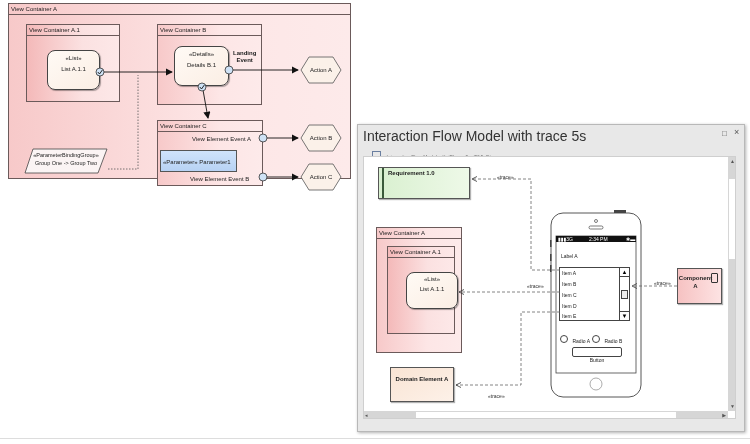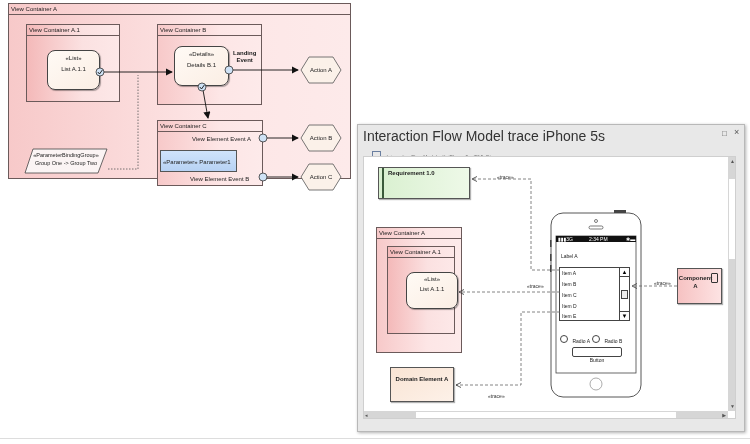--- a/index.html
+++ b/index.html
@@ -98,21 +98,21 @@
   <circle cx="100" cy="72" r="4" fill="#cfe2f5" stroke="#333" stroke-width="0.8"></circle>
   <path d="M97.8,72 L99.5,74 L102.5,69.8" fill="none" stroke="#111" stroke-width="0.9"></path>
   <circle cx="229" cy="70" r="4" fill="#cfe2f5" stroke="#333" stroke-width="0.8"></circle>
   <circle cx="202" cy="87" r="4" fill="#cfe2f5" stroke="#333" stroke-width="0.8"></circle>
   <path d="M199.8,87 L201.5,89 L204.5,84.8" fill="none" stroke="#111" stroke-width="0.9"></path>
   <circle cx="263" cy="138" r="4" fill="#cfe2f5" stroke="#333" stroke-width="0.8"></circle>
   <circle cx="263" cy="177" r="4" fill="#cfe2f5" stroke="#333" stroke-width="0.8"></circle>
 </svg>
 
 <div class="abs panel" style="left:357px;top:124px;width:388px;height:308px;">
-  <div class="abs panel-title" style="left:5px;top:3px;">Interaction Flow Model trace iPhone 5s</div>
+  <div class="abs panel-title" style="left:5px;top:3px;">Interaction Flow Model with trace 5s</div>
   <div class="abs" style="left:364px;top:4px;font-size:8px;color:#555;">□</div>
   <div class="abs" style="left:376px;top:2px;font-size:9px;color:#555;">×</div>
   <div class="abs" style="left:14px;top:20px;">
     <span style="display:inline-block;width:7px;height:6px;border:1px solid #6a7fa0;margin-right:1px;vertical-align:middle;"></span>
     <span class="panel-sub">Interaction Flow Model with iPhone 5s.  IFML Diagram</span>
   </div>
 
   <div class="abs canvas" style="left:5px;top:31px;width:373px;height:263px;">
 
     <div class="abs" style="left:14px;top:10px;width:92px;height:32px;border:1px solid #555;background:linear-gradient(to right,#d9f0d0,#eef9e8);box-shadow:1px 1px 1px rgba(0,0,0,0.3);">

